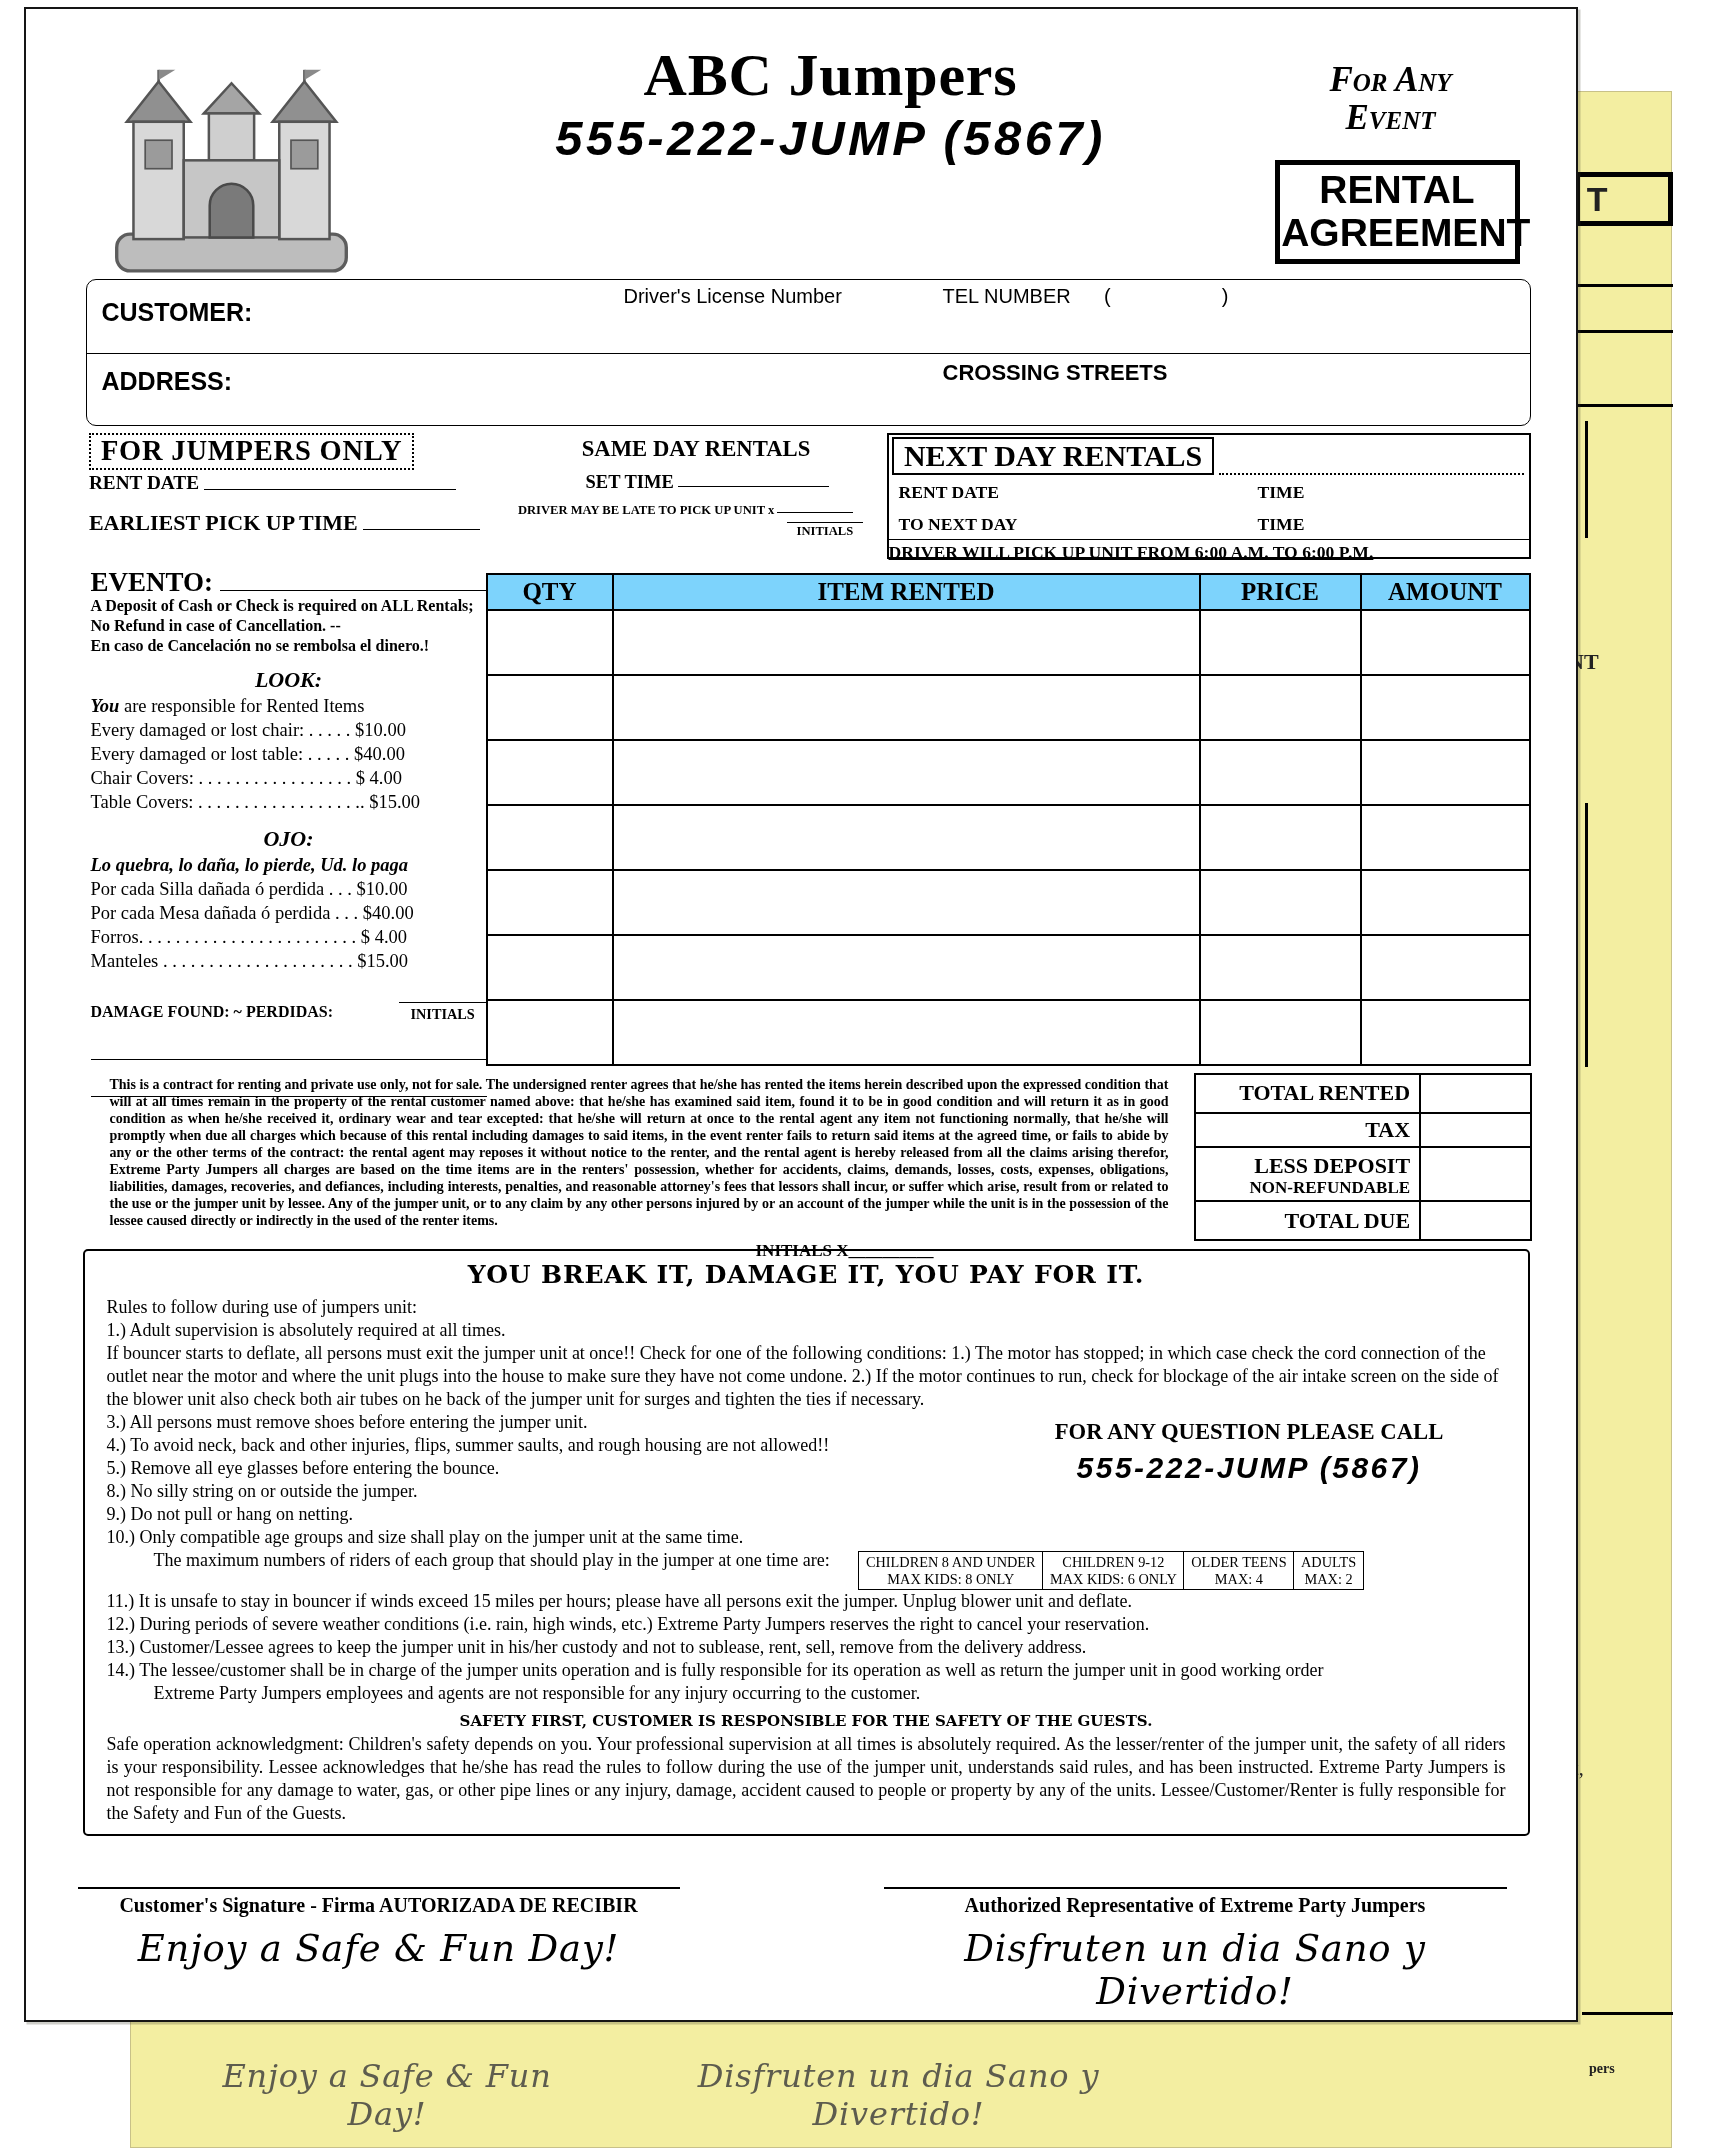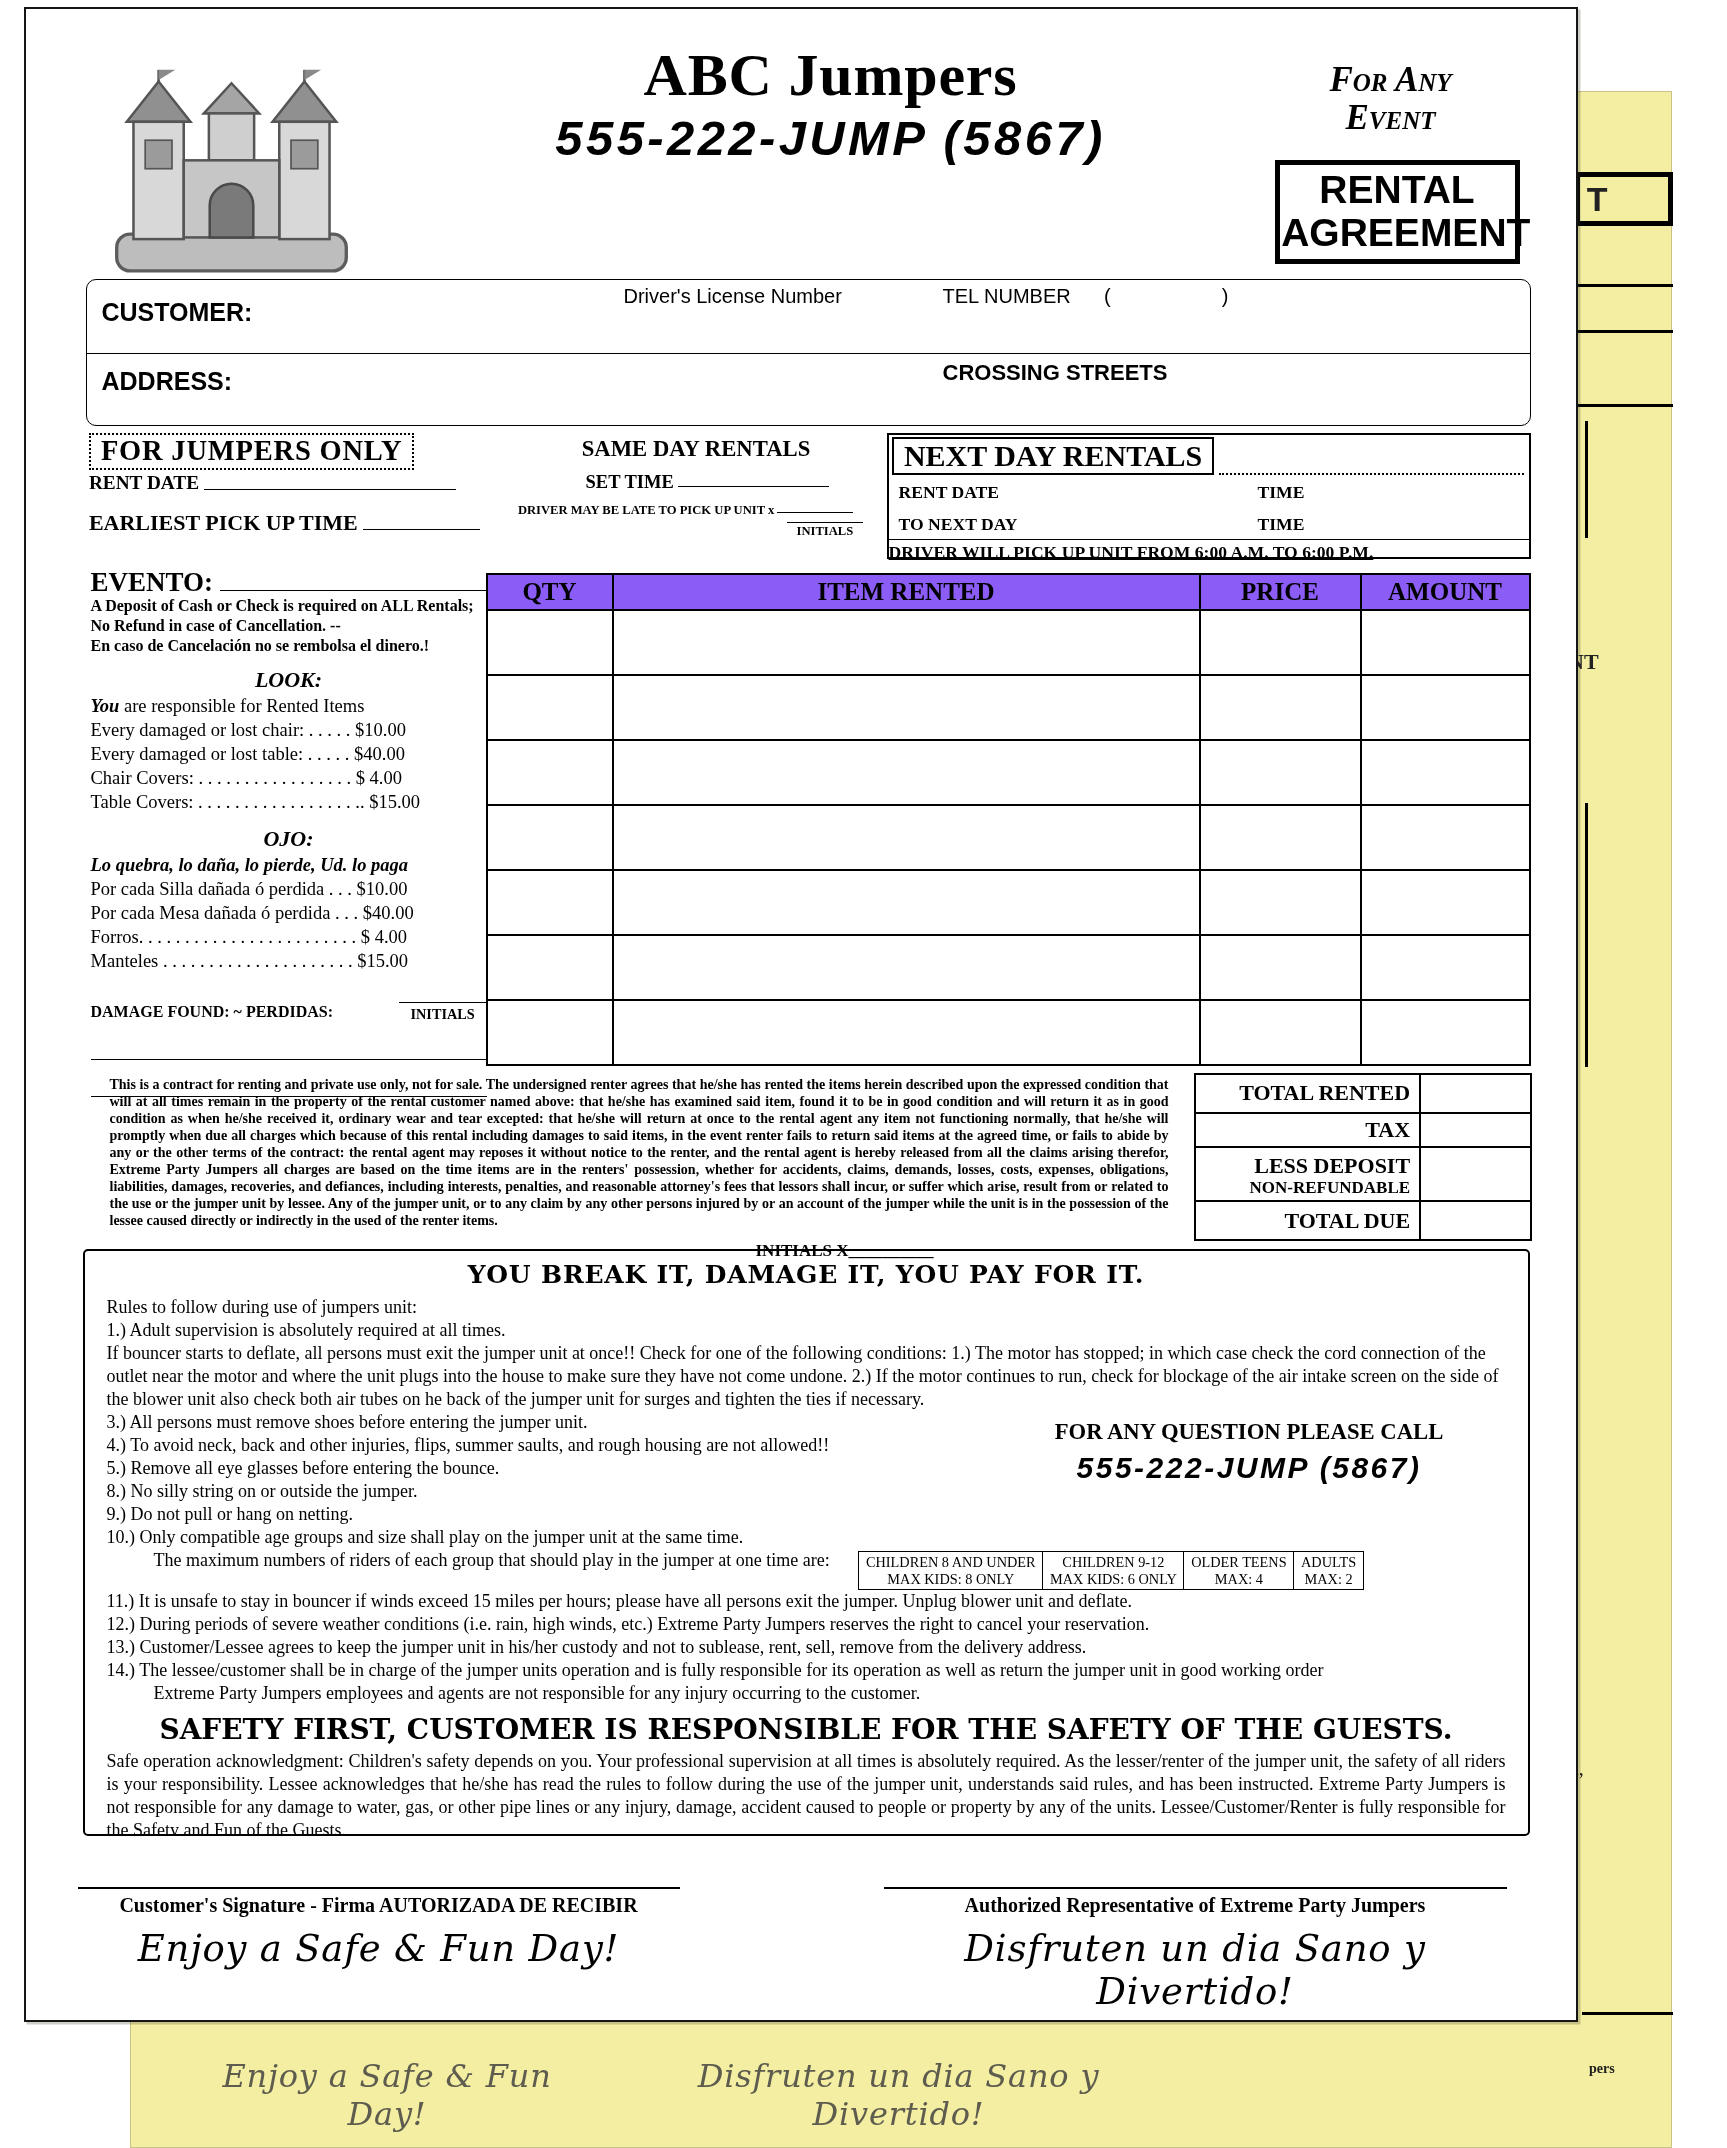--- a/index.html
+++ b/index.html
@@ -82,21 +82,21 @@
   .you-line .you { font-weight:bold; font-style:italic; }
   .ojo-line-b { font-weight:bold; font-style:italic; }
   .damage-row { display:flex; justify-content:space-between; align-items:flex-end; margin-top:28.5px; }
   .damage-lab { font-weight:bold; font-size:16px; }
   .damage-initials { border-top:1.7px solid #000; font-weight:bold; font-size:14.3px; padding:1.7px 11.7px 0 11.7px; }
   .blank-line { border-bottom:1.7px solid #000; height:37px; }
 
   
   .rental-table { position:absolute; left:460px; top:564px; border-collapse:collapse; }
   .rental-table th, .rental-table td { border:2.5px solid #000; }
-  .rental-table th { font-weight:bold; font-size:25px; height:36px; background:#8b5cf6; }
+  .rental-table th { font-weight:bold; font-size:25px; height:36px; background:#7dd3fc; }
   .rental-table td { height:65px; }
   .c-qty{width:126px;} .c-item{width:587px;} .c-price{width:161px;} .c-amt{width:169px;}
 
   
   .contract { position:absolute; left:84px; top:1067px; width:1059px; font-size:14px; font-weight:bold;
     text-align:justify; line-height:1.22; }
   .initials-x { margin-top:12px; padding-left:646px; font-size:17px; font-weight:bold; text-align:left; }
 
   
   .totals { position:absolute; left:1168px; top:1064px; border-collapse:collapse; }
@@ -115,21 +115,21 @@
   .rule-indent { padding-left:47px; }
   .phone-callout { position:absolute; left:927px; top:166px; width:475px; text-align:center; }
   .pc1 { font-weight:bold; font-size:22.7px; }
   .pc2 { font-family:"Liberation Sans",sans-serif; font-weight:bold; font-style:italic;
     font-size:30px; letter-spacing:2.5px; margin-top:3.4px; }
   .max-riders-row { display:flex; align-items:flex-start; }
   .max-riders-text { padding-left:47px; white-space:nowrap; }
   .capacity-table { margin-left:28.5px; border-collapse:collapse; font-size:14.3px; line-height:1.18;
     text-align:center; margin-top:1.7px; }
   .capacity-table td { border:1.7px solid #000; padding:1.7px 6.7px; }
-  .safety-title { text-align:center; font-family:"DejaVu Serif",serif; font-weight:bold; font-size:28px; margin-top:6.7px; }
+  .safety-title { text-align:center; font-family:"DejaVu Serif",serif; font-weight:bold; font-size:15px; margin-top:6.7px; }
   .safety-text { margin-top:1.7px; text-align:justify; }
 
   
   .sig { position:absolute; border-top:2.5px solid #000; text-align:center; padding-top:5px; }
   .sig-left  { left:52px;  top:1878px; width:602px; }
   .sig-right { left:858px; top:1878px; width:623px; }
   .sig-label { font-weight:bold; font-size:20px; }
   .sig-script { font-family:"DejaVu Serif",serif; font-style:italic; font-size:37px;
     letter-spacing:0.8px; margin-top:10px; }
 </style>

